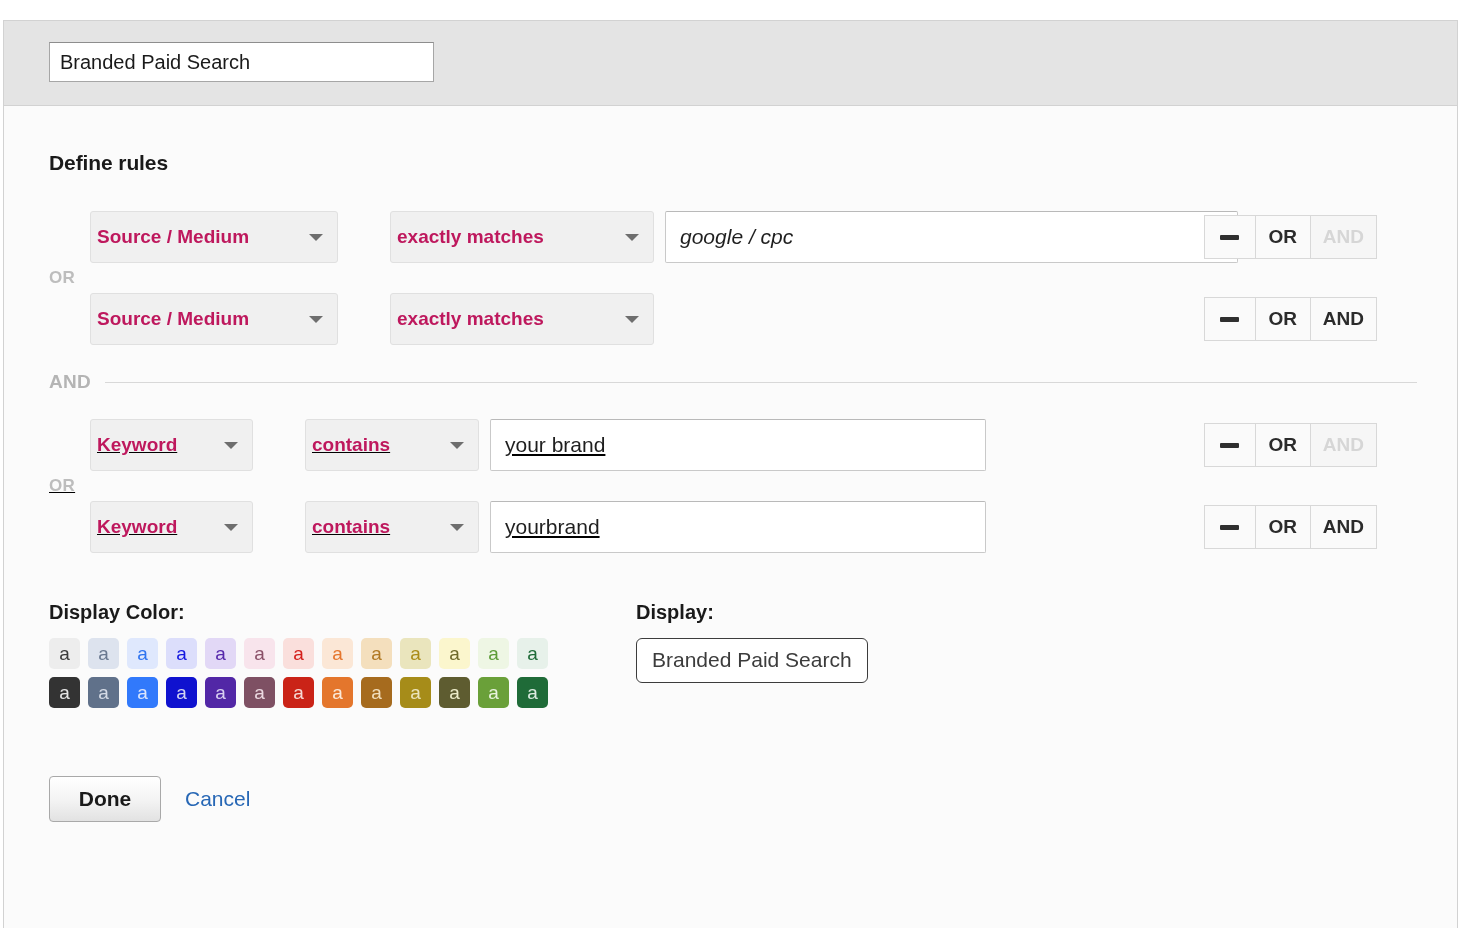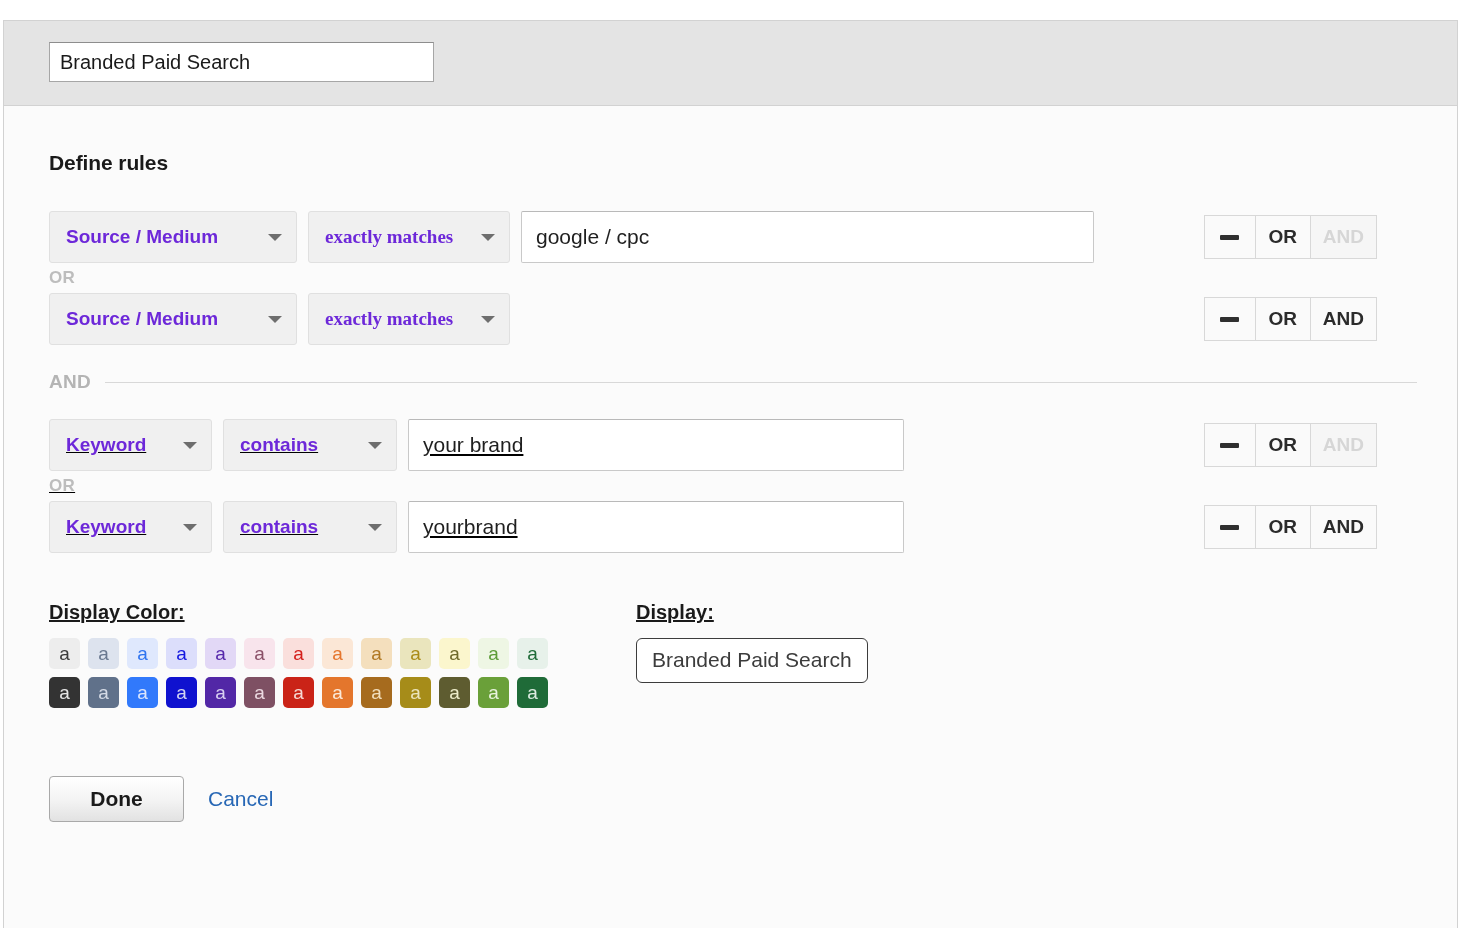--- a/index.html
+++ b/index.html
@@ -91,60 +91,61 @@
 
   .select-box {
     box-sizing: border-box;
     position: relative;
     height: 52px;
     background: #f0f0f0;
     border: 1px solid #e0e0e0;
     border-radius: 3px;
     display: flex;
     align-items: center;
-    padding-left: 16px;
+    padding-left: 6px;
     padding-right: 42px;
     font-size: 19px;
     font-weight: bold;
-    color: #6d28d9;
+    color: #be185d;
     cursor: pointer;
     user-select: none;
+    margin-left: 41px;
   }
   .select-box .caret {
     position: absolute;
     right: 14px;
     top: 50%;
     margin-top: -3px;
     width: 0; height: 0;
     border-left: 7px solid transparent;
     border-right: 7px solid transparent;
     border-top: 7px solid #6e6e6e;
   }
 
   .sel-dim-sm { width: 248px; }
-  .sel-match-sm { width: 202px; font-family: Liberation Serif, serif; }
+  .sel-match-sm { width: 264px; }
   .sel-dim-kw { width: 163px; }
   .sel-match-kw { width: 174px; }
 
   .gap-10 { width: 11px; flex: none; }
 
   .value-input {
     box-sizing: border-box;
     height: 52px;
     padding: 0 14px;
     font-family: "Liberation Sans", sans-serif;
     font-size: 21px;
     color: #1f1f1f;
     background: #ffffff;
     border: 1px solid #c9c9c9;
     border-top-color: #b9b9b9;
     border-radius: 2px;
     outline: none;
   }
-  .val-wide { width: 573px; }
+  .val-wide { width: 573px; font-style: italic; }
   .val-kw { width: 496px; }
 
   .or-label {
     font-size: 17px;
     font-weight: bold;
     color: #bdbdbd;
     height: 30px;
     line-height: 30px;
     padding-left: 0px;
     letter-spacing: 0.3px;
@@ -213,21 +214,20 @@
   
   .bottom-area {
     display: flex;
     padding: 48px 0 0 45px;
   }
   .field-label {
     font-size: 20px;
     font-weight: bold;
     color: #1a1a1a;
     margin: 0 0 14px 0;
-    text-decoration: underline;
   }
   .swatch-grid { display: flex; flex-direction: column; gap: 8px; }
   .swatch-row { display: flex; gap: 8px; }
   .swatch {
     box-sizing: border-box;
     width: 31px;
     height: 31px;
     border-radius: 5px;
     display: flex;
     align-items: center;
@@ -251,21 +251,21 @@
   }
 
   
   .footer {
     display: flex;
     align-items: center;
     padding: 68px 0 0 45px;
   }
   .done-btn {
     box-sizing: border-box;
-    width: 135px;
+    width: 112px;
     height: 46px;
     border: 1px solid #a9a9a9;
     border-radius: 4px;
     background: linear-gradient(to bottom, #ffffff 0%, #f5f5f5 48%, #e2e2e2 100%);
     font-family: "Liberation Sans", sans-serif;
     font-size: 21px;
     font-weight: bold;
     color: #1a1a1a;
     cursor: pointer;
   }

